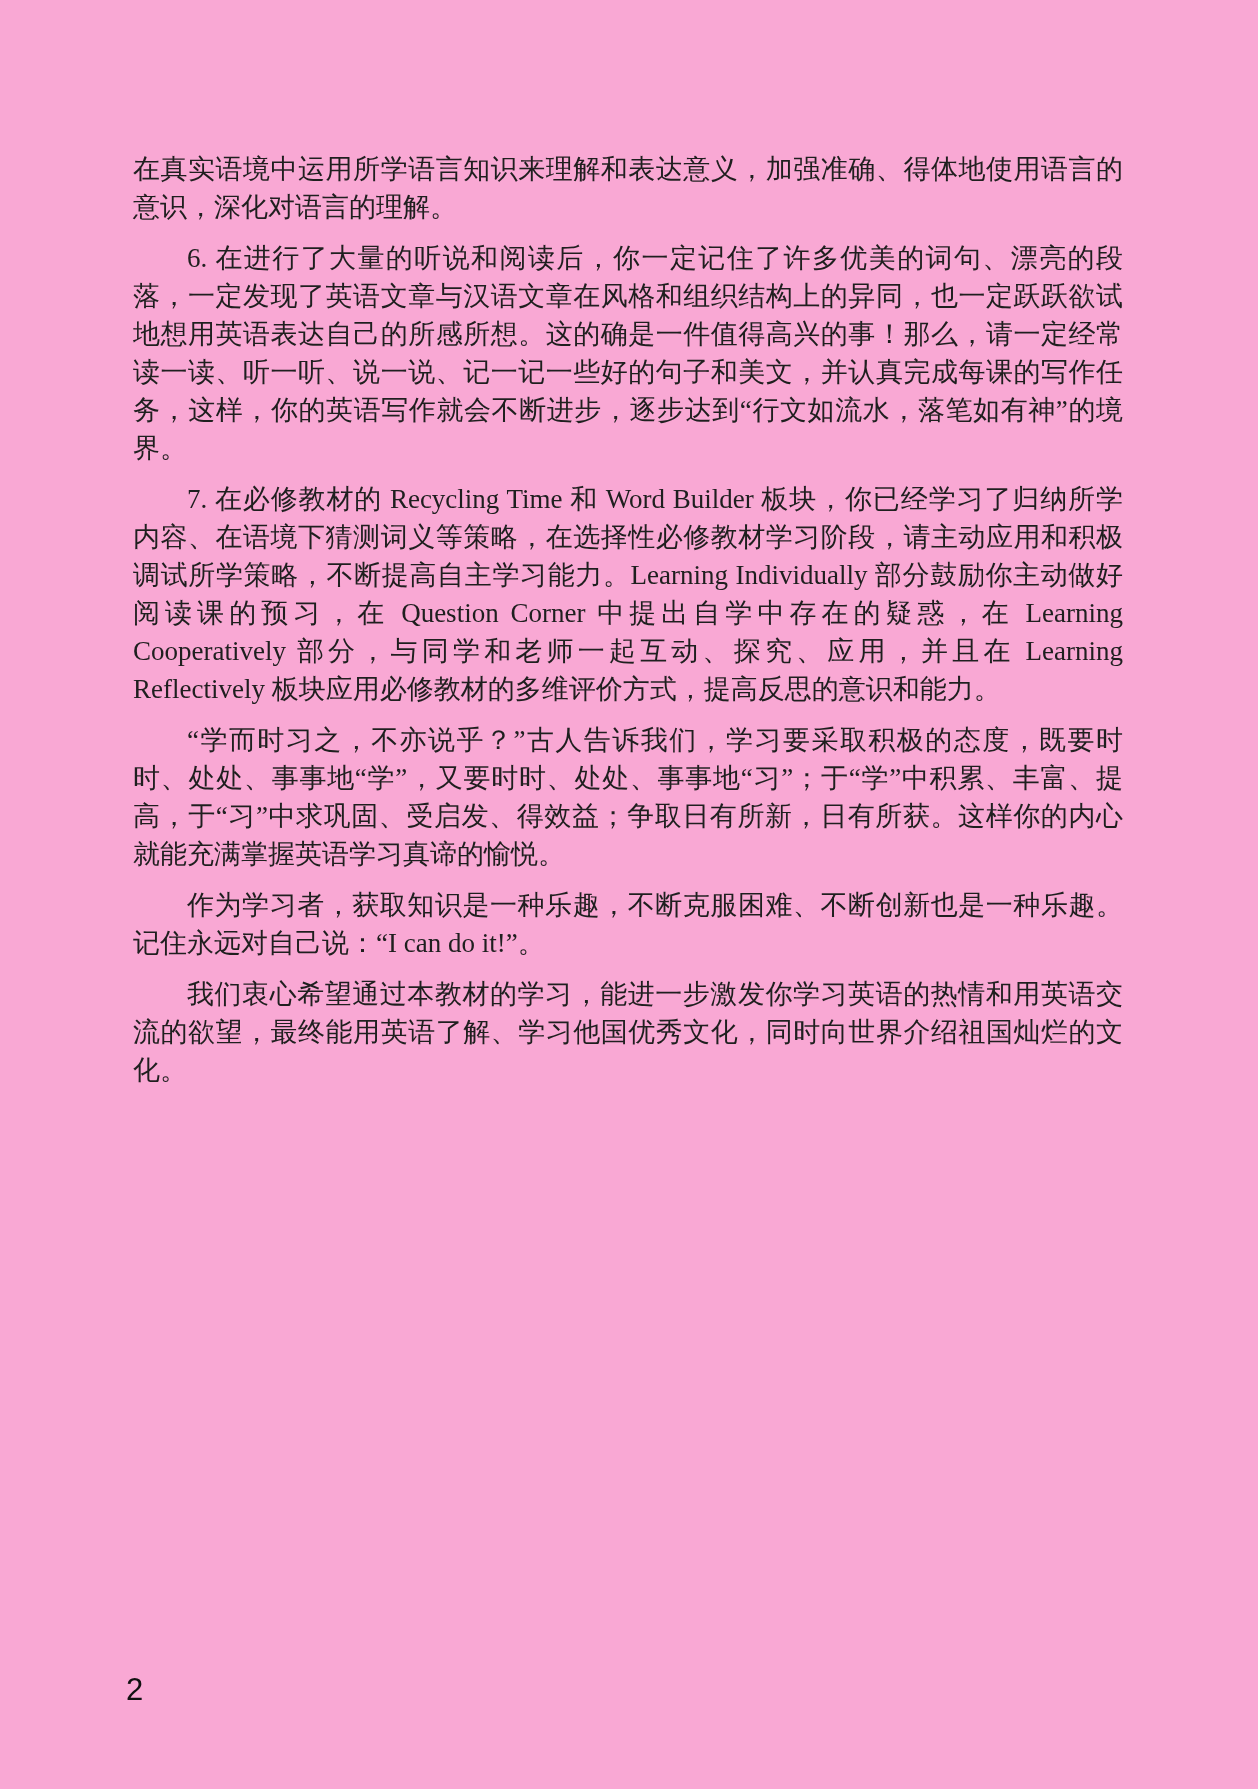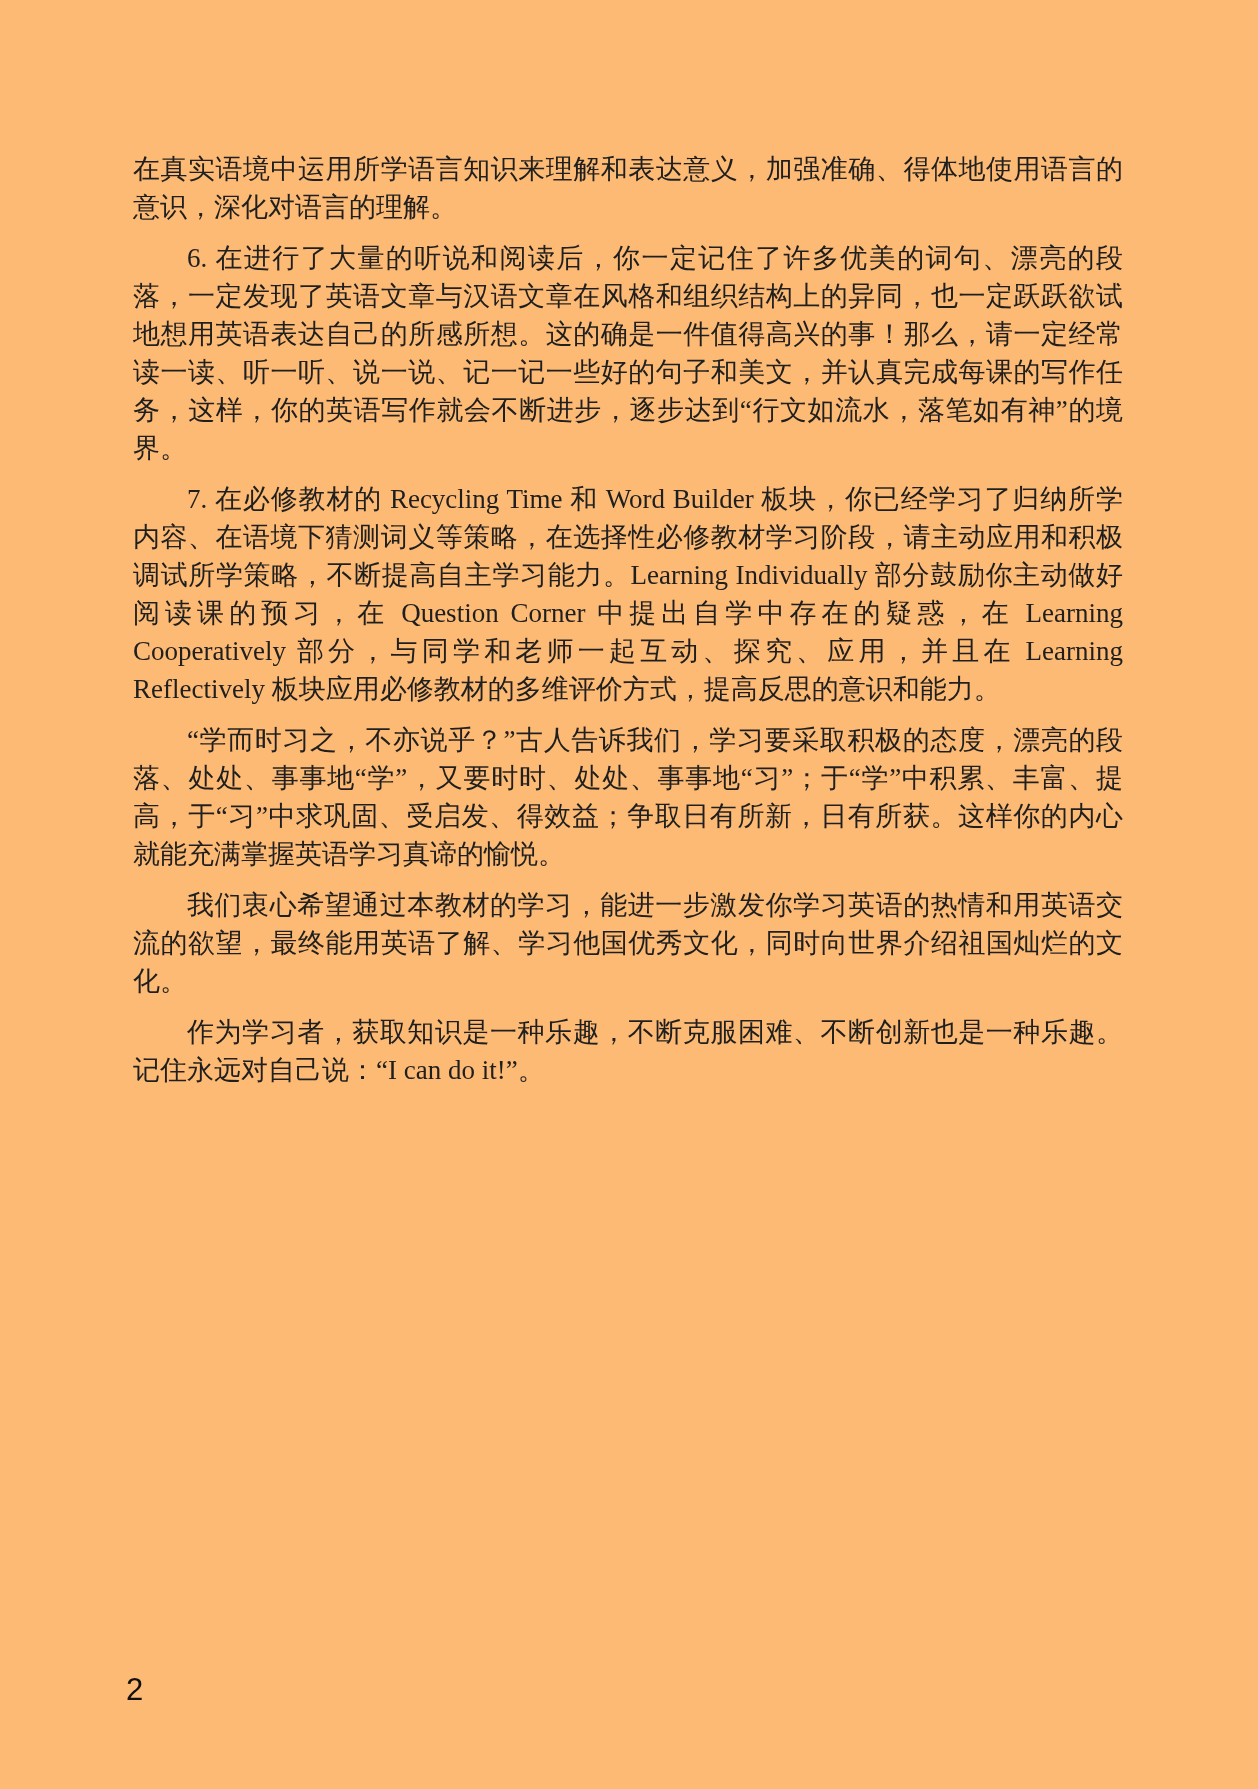--- a/index.html
+++ b/index.html
@@ -11,21 +11,21 @@
     width: 1258px;
     height: 1789px;
     position: relative;
     font-family: "Liberation Serif", "DejaVu Serif", serif;
   }
   .page {
     position: absolute;
     left: 0; top: 0;
     width: 1258px;
     height: 1789px;
-    background: #fdba74;
+    background: #f9a8d4;
     overflow: hidden;
   }
   .content {
     position: absolute;
     left: 133px;
     top: 150px;
     width: 990px;
     color: #1f1f1f;
     font-size: 27px;
     line-height: 38px;
@@ -48,18 +48,18 @@
   }
 </style>
 </head>
 <body>
 
 <div class="page">
   <div class="content">
     <p class="no-indent">在真实语境中运用所学语言知识来理解和表达意义，加强准确、得体地使用语言的意识，深化对语言的理解。</p>
     <p>6. 在进行了大量的听说和阅读后，你一定记住了许多优美的词句、漂亮的段落，一定发现了英语文章与汉语文章在风格和组织结构上的异同，也一定跃跃欲试地想用英语表达自己的所感所想。这的确是一件值得高兴的事！那么，请一定经常读一读、听一听、说一说、记一记一些好的句子和美文，并认真完成每课的写作任务，这样，你的英语写作就会不断进步，逐步达到“行文如流水，落笔如有神”的境界。</p>
     <p>7. 在必修教材的 Recycling Time 和 Word Builder 板块，你已经学习了归纳所学内容、在语境下猜测词义等策略，在选择性必修教材学习阶段，请主动应用和积极调试所学策略，不断提高自主学习能力。Learning Individually 部分鼓励你主动做好阅读课的预习，在 Question Corner 中提出自学中存在的疑惑，在 Learning Cooperatively 部分，与同学和老师一起互动、探究、应用，并且在 Learning Reflectively 板块应用必修教材的多维评价方式，提高反思的意识和能力。</p>
-    <p>“学而时习之，不亦说乎？”古人告诉我们，学习要采取积极的态度，漂亮的段落、处处、事事地“学”，又要时时、处处、事事地“习”；于“学”中积累、丰富、提高，于“习”中求巩固、受启发、得效益；争取日有所新，日有所获。这样你的内心就能充满掌握英语学习真谛的愉悦。</p>
+    <p>“学而时习之，不亦说乎？”古人告诉我们，学习要采取积极的态度，既要时时、处处、事事地“学”，又要时时、处处、事事地“习”；于“学”中积累、丰富、提高，于“习”中求巩固、受启发、得效益；争取日有所新，日有所获。这样你的内心就能充满掌握英语学习真谛的愉悦。</p>
+    <p>作为学习者，获取知识是一种乐趣，不断克服困难、不断创新也是一种乐趣。记住永远对自己说：“I can do it!”。</p>
     <p>我们衷心希望通过本教材的学习，能进一步激发你学习英语的热情和用英语交流的欲望，最终能用英语了解、学习他国优秀文化，同时向世界介绍祖国灿烂的文化。</p>
-    <p>作为学习者，获取知识是一种乐趣，不断克服困难、不断创新也是一种乐趣。记住永远对自己说：“I can do it!”。</p>
   </div>
   <div class="page-number">2</div>
 </div>
 
 </body></html>

